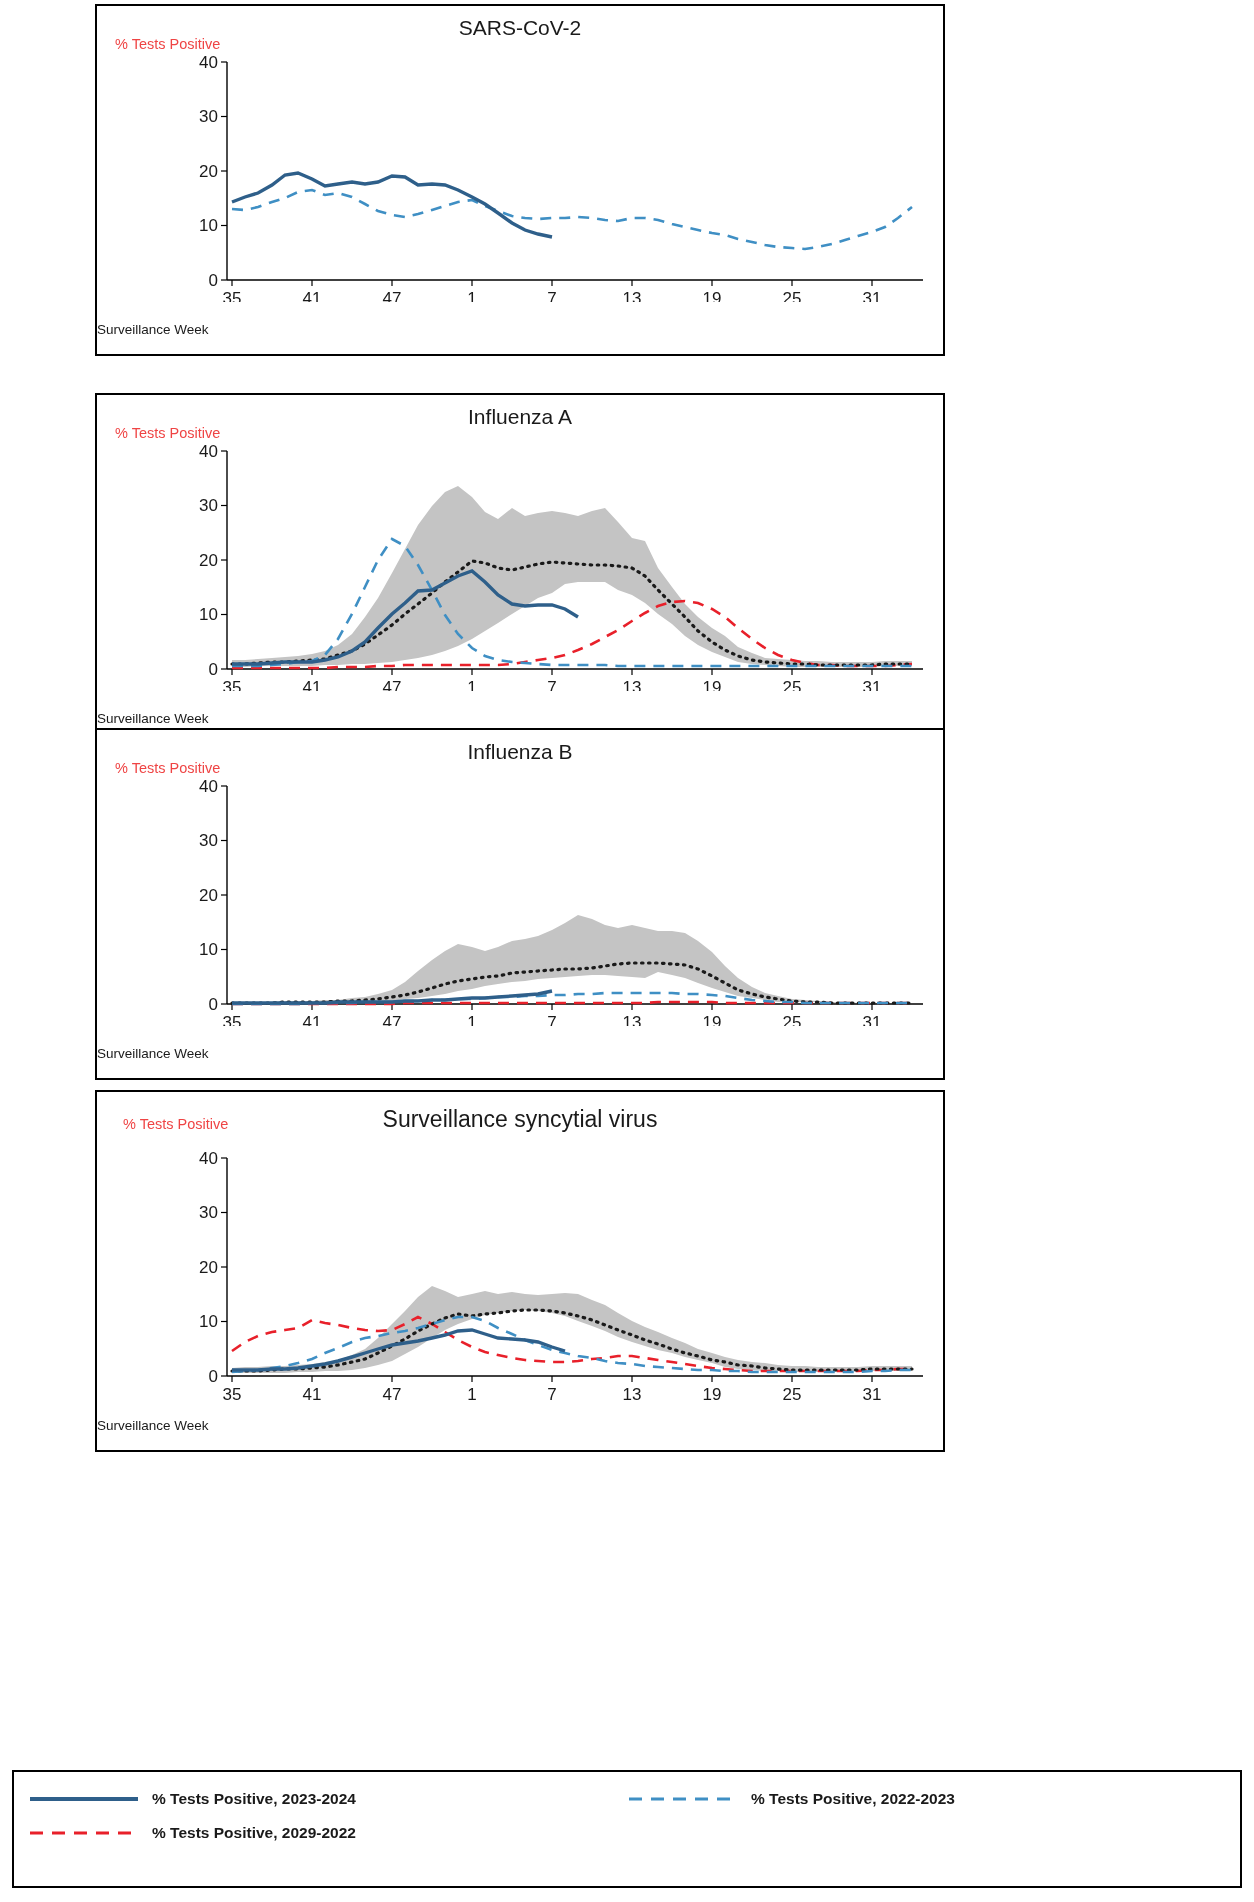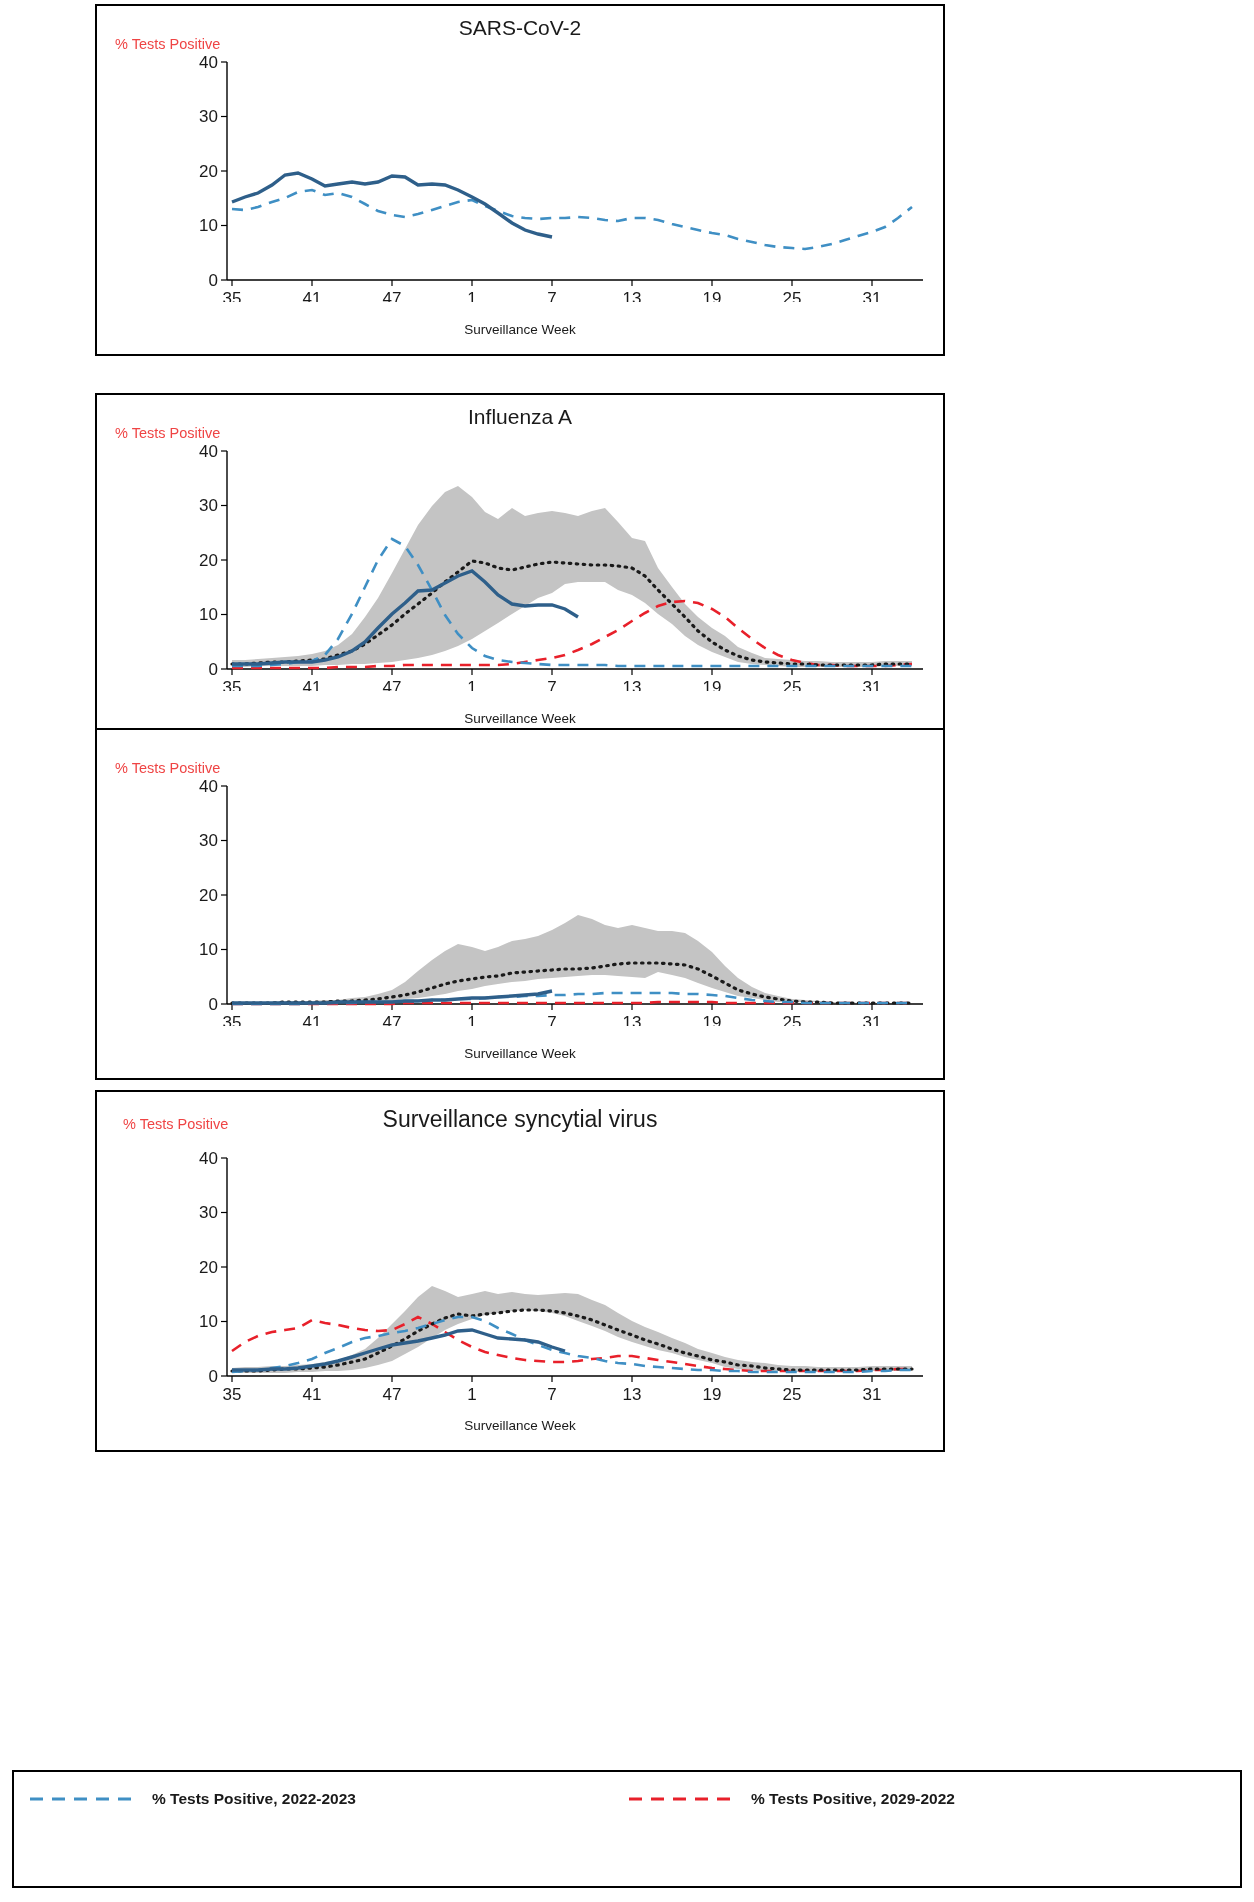--- a/index.html
+++ b/index.html
@@ -43,21 +43,21 @@
     color: #ef4444;
     left: 18px;
     top: 30px;
     white-space: nowrap;
   }
   .xlabel {
     position: absolute;
     font-size: 13.5px;
     color: #1a1a1a;
     width: 100%;
-    text-align: center;
+    text-align: left;
     left: 0;
   }
   .plot {
     position: absolute;
   }
   .plot svg {
     display: block;
   }
   .legend {
     position: absolute;
@@ -204,20 +204,21 @@
 
         <polyline fill="none" stroke="#3f8fc4" stroke-width="2.6" stroke-dasharray="11,8" points="127,225 140,225 153,225 167,224 180,223 193,221 207,220 220,214 233,198 247,173 260,146 273,119 287,98 300,105 313,124 327,149 340,174 353,193 367,207 380,215 393,219 407,221 420,222 433,223 447,224 460,224 473,224 487,224 500,224 513,225 527,225 540,225 553,225 567,225 580,225 593,225 607,225 620,225 633,225 647,225 660,225 673,225 687,225 700,225 713,225 727,225 740,225 753,225 767,225 780,225 793,225 807,225"></polyline>
 
         <polyline fill="none" stroke="#2e5f8a" stroke-width="3.4" points="127,223 140,223 153,223 167,222 180,221 193,221 207,221 220,219 233,216 247,210 260,201 273,187 287,173 300,162 313,150 327,149 340,142 353,135 367,130 380,141 393,154 407,163 420,165 433,164 447,164 460,168 473,176"></polyline>
       </svg>
     </div>
     <div class="xlabel" style="top:316px;">Surveillance Week</div>
   </div>
 
   <div class="panel" style="top:728px; height:352px;">
+    <div class="panel-title">Influenza B</div>
     <div class="ylabel">% Tests Positive</div>
     <div class="plot" style="left:8px; top:46px;">
       <svg width="832" height="250" viewBox="0 0 832 250">
         <polygon fill="#c4c4c4" stroke="none" points="127,226 140,226 153,226 167,226 180,225 193,225 207,225 220,224 233,224 247,222 260,221 273,218 287,214 300,206 313,195 327,184 340,175 353,168 367,171 380,175 393,171 407,165 420,163 433,160 447,154 460,147 473,139 487,143 500,149 513,152 527,149 540,152 553,155 567,155 580,157 593,165 607,176 620,190 633,202 647,211 660,217 673,220 687,223 700,224 713,225 727,226 740,226 753,227 767,227 780,227 793,227 807,227
                    807,227 793,227 780,227 767,227 753,227 740,227 727,227 713,226 700,226 687,226 673,226 660,224 647,222 633,220 620,216 607,212 593,207 580,202 567,199 553,196 540,202 527,201 513,200 500,199 487,199 473,200 460,201 447,202 433,203 420,205 407,206 393,208 380,210 367,213 353,215 340,218 327,220 313,222 300,223 287,225 273,226 260,226 247,226 233,227 220,227 207,227 193,227 180,227 167,227 153,227 140,227 127,227"></polygon>
         <line x1="122" y1="10" x2="122" y2="228" stroke="#000" stroke-width="1.4"></line>
         <line x1="122" y1="228" x2="818" y2="228" stroke="#000" stroke-width="1.4"></line>
         <g font-size="17" fill="#1a1a1a" text-anchor="end" font-family="Liberation Sans, sans-serif">
           <text x="113" y="234">0</text>
             <text x="113" y="179">10</text>
@@ -312,20 +313,28 @@
         <polyline fill="none" stroke="#1a1a1a" stroke-width="3.2" stroke-dasharray="1.5,5.5" stroke-linecap="round" points="127,223 140,223 153,223 167,222 180,221 193,221 207,220 220,219 233,217 247,214 260,211 273,205 287,198 300,191 313,183 327,176 340,170 353,166 367,168 380,166 393,165 407,163 420,162 433,162 447,163 460,165 473,168 487,172 500,177 513,182 527,187 540,192 553,196 567,201 580,205 593,208 607,212 620,214 633,217 647,218 660,220 673,221 687,222 700,222 713,222 727,222 740,222 753,222 767,221 780,221 793,221 807,221"></polyline>
         <polyline fill="none" stroke="#3f8fc4" stroke-width="2.6" stroke-dasharray="11,8" points="127,224 140,223 153,222 167,220 180,218 193,215 207,211 220,205 233,200 247,194 260,190 273,188 287,185 300,183 313,180 313,180 327,176 340,172 353,169 367,169 380,173 393,180 407,186 420,192 433,197 447,202 460,205 473,208 487,210 500,213 513,215 527,216 540,218 553,219 567,220 580,221 593,222 607,222 620,223 633,223 647,224 660,224 673,224 687,224 700,224 713,224 727,224 740,224 753,224 767,223 780,223 793,222 807,222"></polyline>
         <polyline fill="none" stroke="#2e5f8a" stroke-width="3.4" points="127,222 140,222 153,222 167,221 180,221 193,220 207,218 220,216 233,213 247,209 260,205 273,201 287,197 300,195 313,193 327,190 340,187 353,183 367,182 380,186 393,190 407,191 420,192 433,194 447,199 460,203"></polyline>
       </svg>
     </div>
     <div class="xlabel" style="top:326px;">Surveillance Week</div>
   </div>
 
   <div class="legend" style="top:1770px; height:118px;">
     <div class="legend-grid">
+      <div class="legend-item">
+        <span class="legend-key">
+          <svg width="112" height="14">
+              <line x1="2" y1="7" x2="110" y2="7" stroke="#2e5f8a" stroke-width="4"></line>
+            </svg>
+        </span>
+        <span class="legend-label">% Tests Positive, 2023-2024</span>
+      </div>
       <div class="legend-item">
         <span class="legend-key">
           <svg width="112" height="14">
               <line x1="2" y1="7" x2="110" y2="7" stroke="#3f8fc4" stroke-width="3" stroke-dasharray="13,9"></line>
             </svg>
         </span>
         <span class="legend-label">% Tests Positive, 2022-2023</span>
       </div>
       <div class="legend-item">
         <span class="legend-key">

